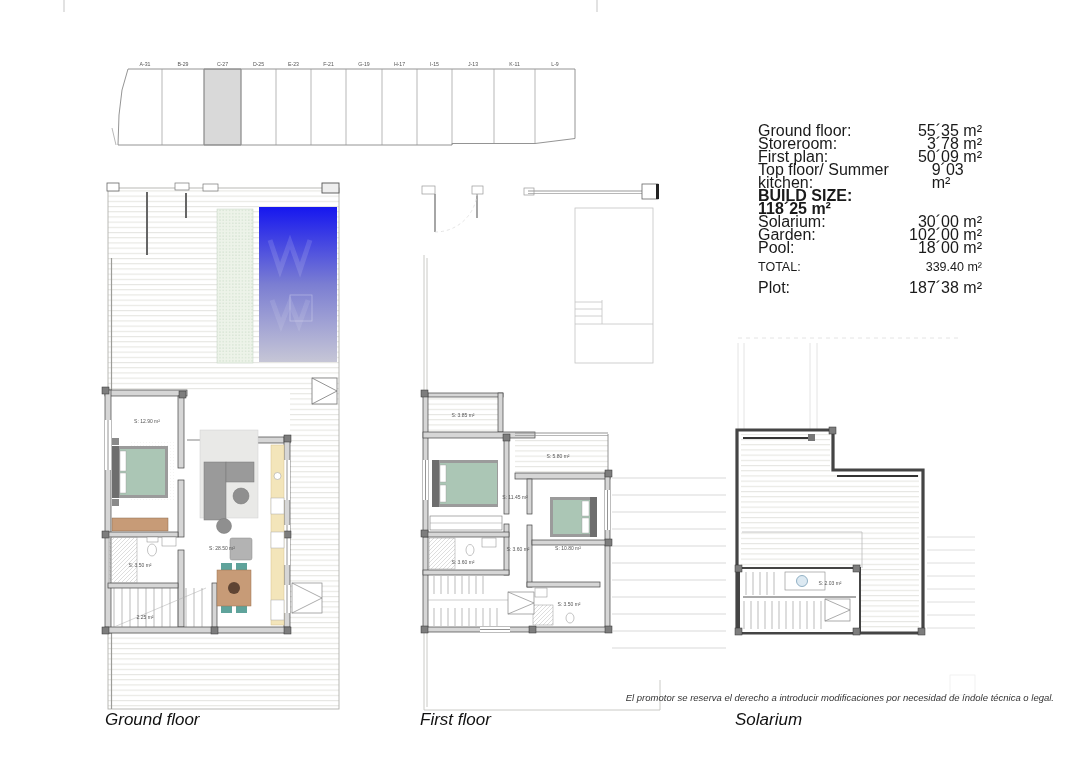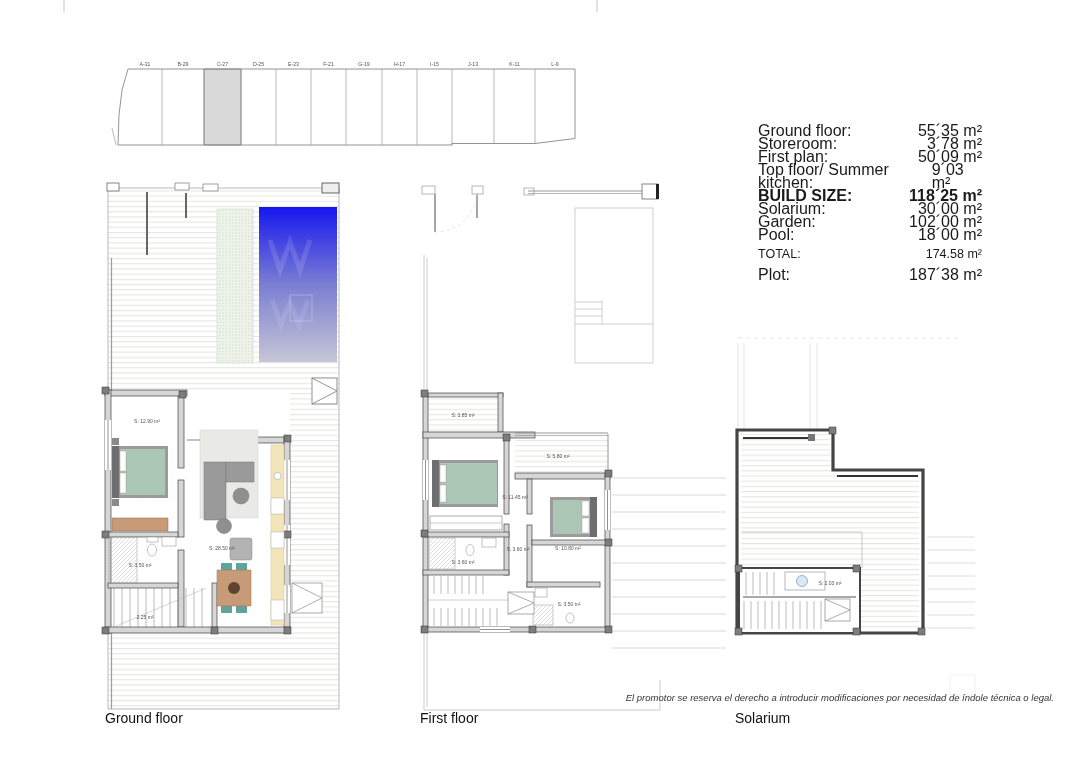--- a/index.html
+++ b/index.html
@@ -4,25 +4,25 @@
 <style>
   html,body{margin:0;padding:0;}
   body{width:1080px;height:763px;background:#ffffff;position:relative;overflow:hidden;
        font-family:"Liberation Sans", sans-serif;color:#222;}
   .abs{position:absolute;}
   .fold{position:absolute;top:0;width:2px;height:12px;background:#e2e2e2;}
   
   .info{position:absolute;left:758px;top:124px;width:224px;}
   .info h1{font-size:23px;font-weight:400;margin:0 0 7px 0;letter-spacing:0.5px;color:#1a1a1a;}
   .irow{display:flex;justify-content:space-between;font-size:16px;line-height:13px;color:#1a1a1a;}
-  .irow.bold{font-weight:700;}
+  .irow.bold{font-weight:700;flex-direction:column;}
   .irow.gap{text-align:center;}
   .irow.total{font-size:12.5px;font-weight:400;margin-top:7px;margin-bottom:7px;}
   
-  .plan-label{position:absolute;font-size:14px;color:#111;}
+  .plan-label{position:absolute;font-size:17px;color:#111;font-style:italic;}
   
   .disclaimer{position:absolute;right:26px;top:692px;width:560px;text-align:right;
               font-style:italic;font-size:9.5px;line-height:12.5px;color:#333;}
   svg text.rlabel{font-size:5px;fill:#555;}
   svg text.plot{font-size:5.2px;fill:#555;}
 </style>
 </head>
 <body>
 
 <svg width="0" height="0" style="position:absolute">
@@ -114,21 +114,21 @@
   <div class="irow">
       <span>Garden:</span>
       <span>102´00 m²</span>
     </div>
   <div class="irow">
       <span>Pool:</span>
       <span>18´00 m²</span>
     </div>
   <div class="irow total">
       <span>TOTAL:</span>
-      <span>174.58 m²</span>
+      <span>339.40 m²</span>
     </div>
   <div class="irow">
       <span>Plot:</span>
       <span>187´38 m²</span>
     </div>
 </div>
 
 <svg class="abs" style="left:100px;top:180px" width="245" height="535" viewBox="0 0 245 535">
   <g>
     <rect x="8" y="8" width="231" height="521" fill="url(#patDeck)"></rect>

